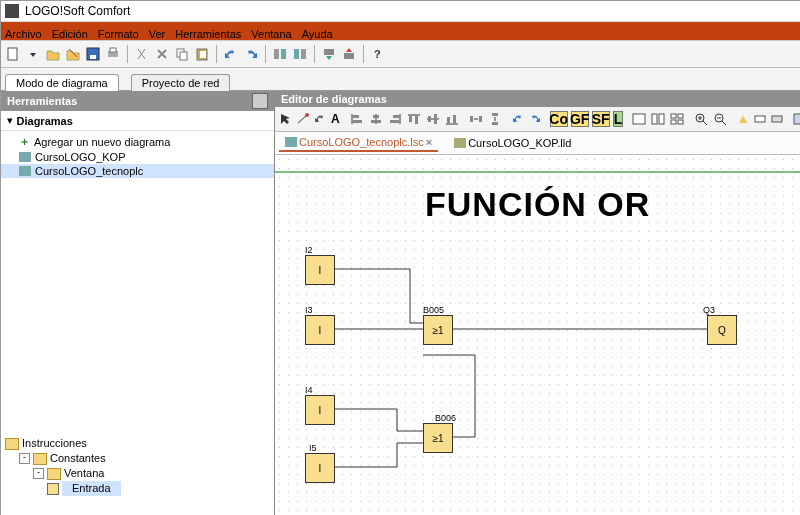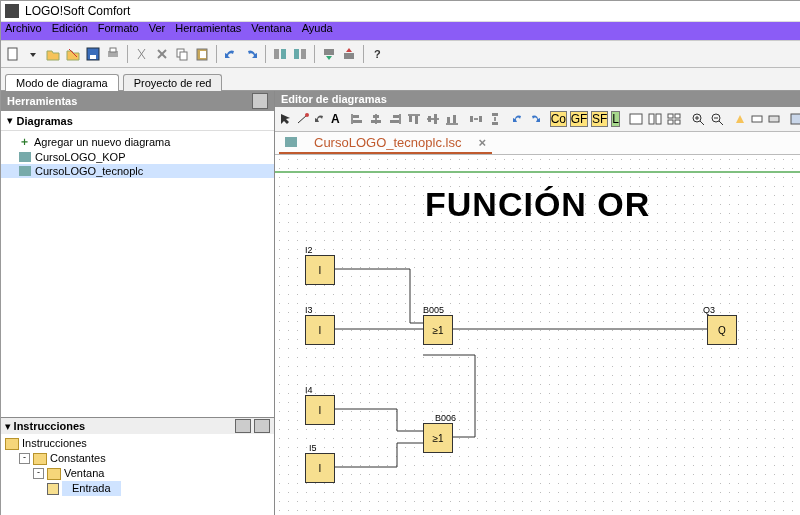--- a/index.html
+++ b/index.html
@@ -1,25 +1,25 @@
 <!DOCTYPE html>
 <html><head>
 <meta charset="utf-8">
 <style>
 html,body{margin:0;padding:0;font-family:Tahoma,Arial,sans-serif;font-size:11px;color:#000;background:#eee;overflow:hidden}
 .window{width:800px;height:515px;background:#f0f0f0;border:1px solid #999;display:flex;flex-direction:column}
 .titlebar{height:20px;background:#fff;display:flex;align-items:center;padding:0 4px;font-size:12px;border-bottom:1px solid #ddd}
 .titlebar .logo{width:14px;height:14px;background:#444;margin-right:6px;display:inline-block}
-.menubar{height:18px;background:#8b5cf6;display:flex;align-items:flex-start;padding:0 4px;gap:10px;font-size:11px;border-bottom:1px solid #ccc}
+.menubar{height:18px;background:#c2410c;display:flex;align-items:flex-end;padding:0 4px;gap:10px;font-size:11px;border-bottom:1px solid #ccc}
 .menubar span{cursor:default}
 .toolbar{height:26px;background:#f3f3f3;display:flex;align-items:center;padding:0 4px;gap:4px;border-bottom:1px solid #bbb}
 .toolbar .sep{width:1px;height:18px;background:#aaa;margin:0 2px}
 .tb-ico{width:16px;height:16px;display:inline-flex;align-items:center;justify-content:center}
 .tabs{height:22px;background:#f3f3f3;display:flex;align-items:flex-end;padding:0 4px;border-bottom:1px solid #999}
-.tab{border:1px solid #999;border-bottom:none;background:#eee;padding:2px 10px;margin-right:4px;font-size:11px;position:relative;top:1px;border-radius:3px 3px 0 0}
+.tab{border:1px solid #999;border-bottom:none;background:#eee;padding:2px 10px;margin-right:12px;font-size:11px;position:relative;top:1px;border-radius:3px 3px 0 0}
 .tab.active{background:#fff}
 .body{flex:1;display:flex;min-height:0}
 .left{width:273px;display:flex;flex-direction:column;border-right:1px solid #8a8a8a;background:#fff}
 .pane-header{background:#8f8f8f;color:#fff;font-weight:bold;padding:2px 6px;font-size:11px;display:flex;align-items:center;justify-content:space-between}
 .pane-header .tools{display:flex;gap:4px}
 .pane-header .tools span{width:14px;height:14px;background:#ccc;border:1px solid #666}
 .pane-sub{background:#fff;padding:3px 6px;border-bottom:1px solid #ddd;display:flex;align-items:center;gap:4px}
 .tree{flex:1;overflow:auto;padding:2px 0}
 .tree-item{padding:1px 6px 1px 18px;display:flex;align-items:center;gap:4px;cursor:default}
 .tree-item.sel{background:#cfe3ff}
@@ -30,24 +30,24 @@
 .node{display:flex;align-items:center;gap:3px;padding:0 0 0 0;line-height:15px}
 .node .exp{width:9px;height:9px;border:1px solid #888;font-size:9px;line-height:7px;text-align:center;display:inline-block}
 .node .fold{width:12px;height:10px;background:#f6d67a;border:1px solid #b8932b;display:inline-block}
 .lvl1{padding-left:14px}.lvl2{padding-left:28px}.lvl3{padding-left:42px}
 .node.sel span.lab{background:#cfe3ff;padding:0 10px}
 .right{flex:1;display:flex;flex-direction:column;min-width:0}
 .edit-header{background:#8f8f8f;color:#fff;font-weight:bold;padding:2px 6px;font-size:11px}
 .edit-toolbar{height:24px;background:#f3f3f3;display:flex;align-items:center;gap:3px;padding:0 4px;border-bottom:1px solid #bbb}
 .edit-toolbar .sep{width:1px;height:16px;background:#aaa;margin:0 1px}
 .et-ico{width:16px;height:16px;display:inline-flex;align-items:center;justify-content:center;border:1px solid transparent}
-.et-box{width:16px;height:14px;border:1px solid #777;font-size:12px;font-weight:normal;display:inline-flex;align-items:center;justify-content:center}
+.et-box{width:16px;height:14px;border:1px solid #777;font-size:14px;font-weight:bold;display:inline-flex;align-items:center;justify-content:center}
 .et-box.y{background:#ffe37a}.et-box.g{background:#a7d88c}
 .file-tabs{height:22px;display:flex;align-items:center;padding:0 4px;gap:10px;border-bottom:1px solid #bbb;background:#fcfcfc}
-.ftab{display:flex;align-items:center;gap:17px;padding:2px 6px;font-size:13px}
+.ftab{display:flex;align-items:center;gap:2px;padding:2px 6px;font-size:11px}
 .ftab.active{border-bottom:2px solid #c05a2e;color:#c05a2e}
 .ftab .x{color:#888;font-weight:bold;cursor:pointer}
 .canvas{flex:1;position:relative;overflow:hidden;background:#fff;background-image:radial-gradient(#bbb 0.6px,transparent 0.6px);background-size:9px 9px}
 .title-text{position:absolute;left:150px;top:30px;font-size:34px;font-weight:bold;letter-spacing:1px}
 .greenbar{position:absolute;left:0;right:0;top:16px;height:2px;background:#7fbf7f}
 svg.wires{position:absolute;left:0;top:0}
 .block{position:absolute;width:28px;height:28px;background:#f7df8f;border:1px solid #333;font-size:10px;display:flex;align-items:center;justify-content:center}
 .lbl{position:absolute;font-size:9px}
 </style>
 </head>
@@ -200,27 +200,20 @@
         <div class="tree-item">
           <span class="tree-icon"></span>
           <span>CursoLOGO_KOP</span>
         </div>
         <div class="tree-item sel">
           <span class="tree-icon"></span>
           <span>CursoLOGO_tecnoplc</span>
         </div>
       </div>
 
-      <div class="inst-header">
-        <span><span>▾</span> <b>Instrucciones</b></span>
-        <div class="tools" style="display:flex;gap:3px">
-            <span style="width:14px;height:12px;background:#ccc;border:1px solid #666"></span>
-            <span style="width:14px;height:12px;background:#ccc;border:1px solid #666"></span>
-          </div>
-      </div>
       <div class="inst-tree">
         <div class="node">
             <span class="fold"></span>
             <span class="lab">Instrucciones</span>
           </div>
         <div class="node lvl1">
             <span class="exp">-</span>
             <span class="fold"></span>
             <span class="lab">Constantes</span>
           </div>
@@ -394,20 +387,24 @@
               <rect x="1" y="1" width="10" height="10" fill="#e9c9c9" stroke="#555"></rect>
             </svg>
           </span>
       </div>
 
       <div class="file-tabs">
         <div class="ftab active">
           <span style="width:12px;height:10px;background:#7aa;display:inline-block"></span>
           <span>CursoLOGO_tecnoplc.lsc</span>
           <span class="x">×</span>
+        </div>
+        <div class="ftab">
+          <span style="width:12px;height:10px;background:#aa7;display:inline-block"></span>
+          <span>CursoLOGO_KOP.lld</span>
         </div>
       </div>
 
       <div class="canvas">
         <div class="greenbar"></div>
         <div class="title-text">FUNCIÓN OR</div>
 
         <svg class="wires" width="520" height="360">
           <g stroke="#333" stroke-width="1" fill="none">
             <path d="M58 114 H135 V168 H148"></path>

